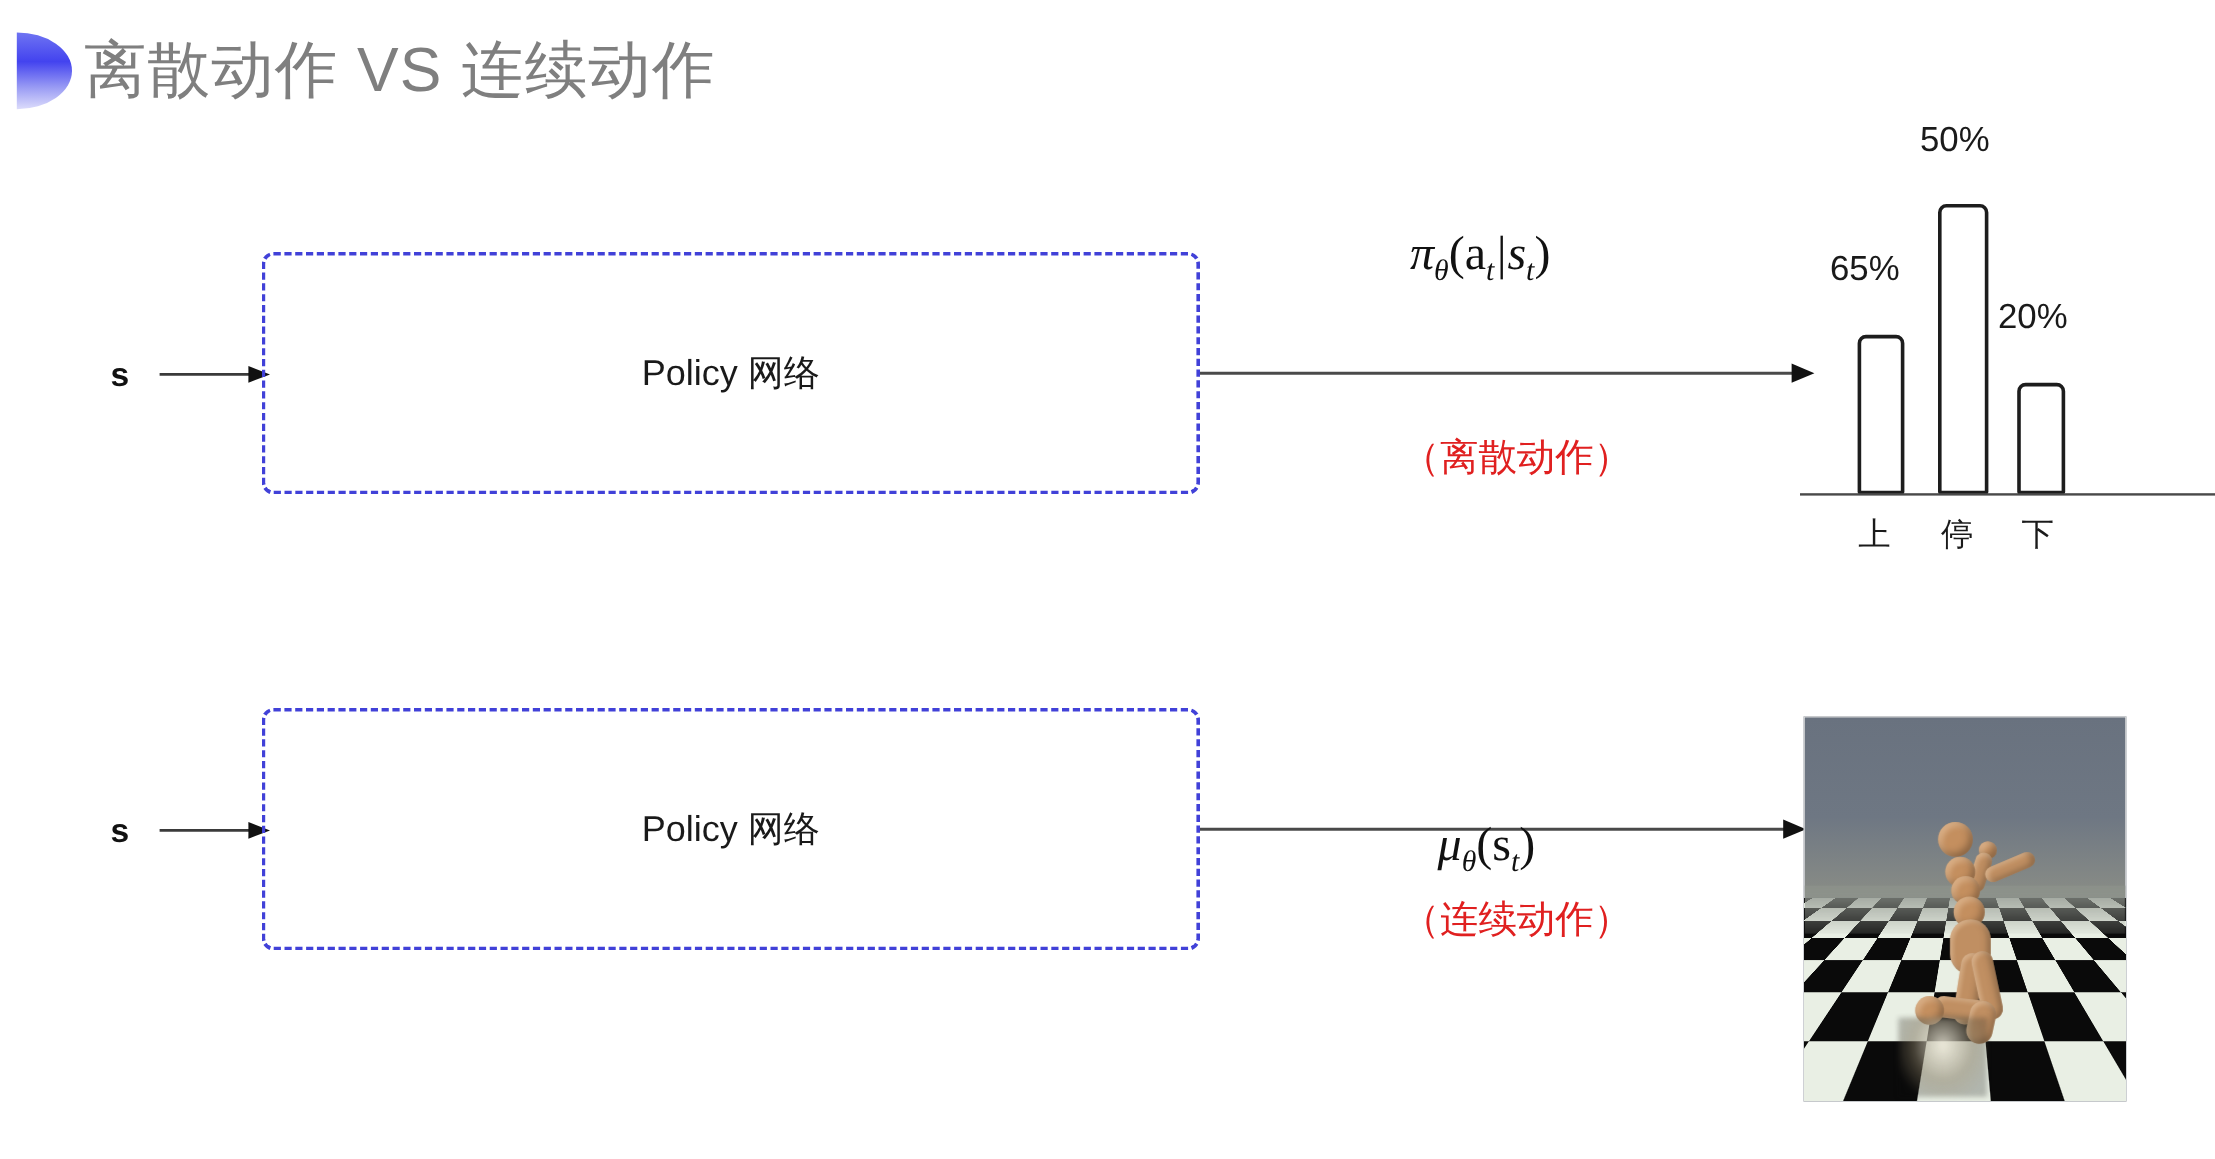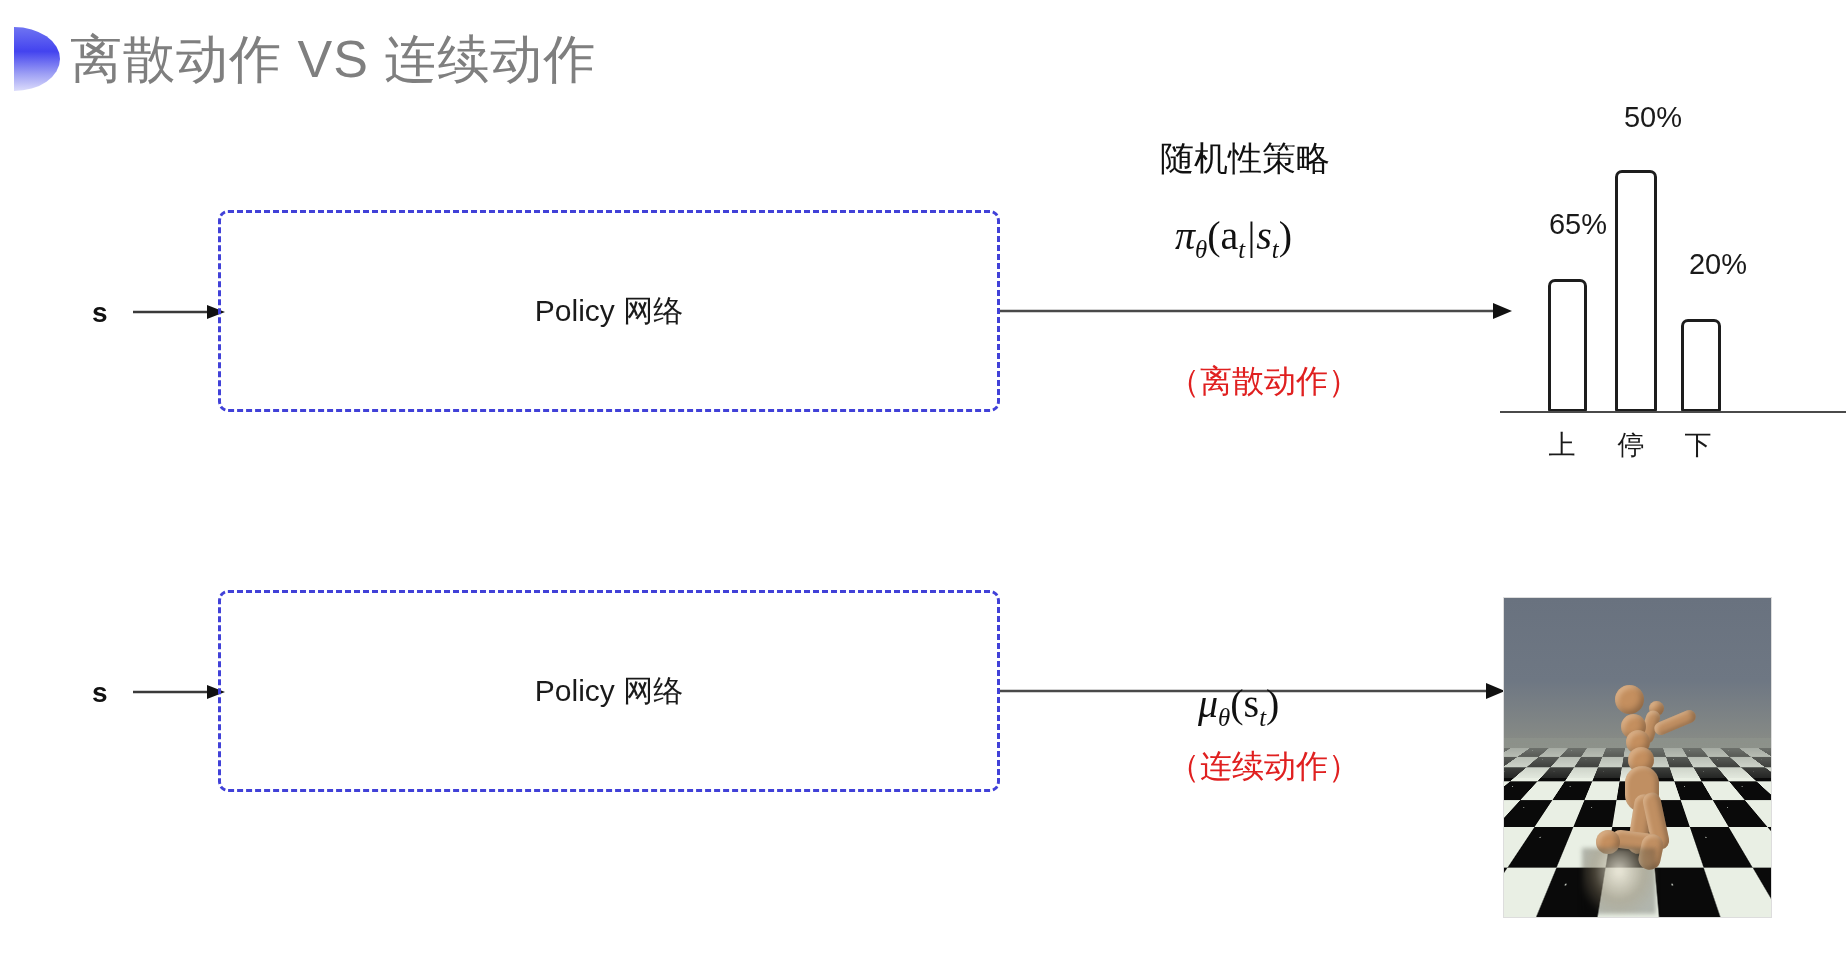--- a/index.html
+++ b/index.html
@@ -115,21 +115,21 @@
     border: 3px solid #1d1d1d;
     border-radius: 7px 7px 2px 2px;
     box-sizing: border-box;
     background: #ffffff;
   }
   .bar-value {
     position: absolute;
     font-size: 29px;
     color: #1a1a1a;
     white-space: nowrap;
-    text-align: right;
+    text-align: left;
   }
   .bar-cat {
     position: absolute;
     font-size: 27px;
     color: #1a1a1a;
     white-space: nowrap;
     text-align: center;
   }
   #bar-axis {
     position: absolute;
@@ -222,23 +222,22 @@
     <div class="policy-box-label">Policy 网络</div>
   </div>
 
   <div class="h-arrow" style="left:1000px; top:302px; width:512px;">
     <svg viewBox="0 0 512 18" preserveAspectRatio="none">
       <line x1="0" y1="9" x2="495" y2="9" stroke="#4a4a4a" stroke-width="2.4"></line>
       <polygon points="493,1 512,9 493,17" fill="#111111"></polygon>
     </svg>
   </div>
 
-  <div class="anno-title" style="left:1160px; top:136px;">随机性策略</div>
-
-  <div class="anno-formula" style="left:1175px; top:212px;font-family:Liberation Serif, serif;">
+
+  <div class="anno-formula" style="left:1175px; top:187px;font-family:Liberation Serif, serif;">
     <span>π</span><span class="sub">θ</span><span class="upr">(a</span><span class="sub">t</span><span>|s</span><span class="sub">t</span><span class="upr">)</span>
   </div>
 
   <div class="anno-note" style="left:1168px; top:360px;">（离散动作）</div>
 
   <div id="bar-chart">
 
     <div class="bar-value" style="left:20px; top:112px; width:82px;">65%</div>
     <div class="bar" style="left:43px; top:183px; width:39px; height:133px;"></div>
 

